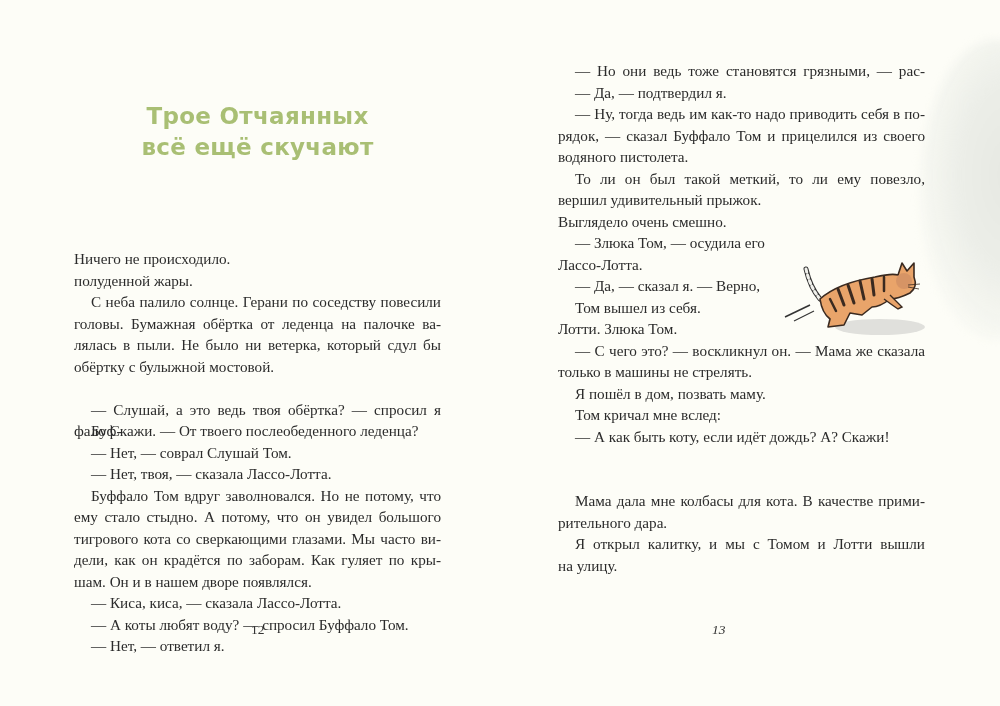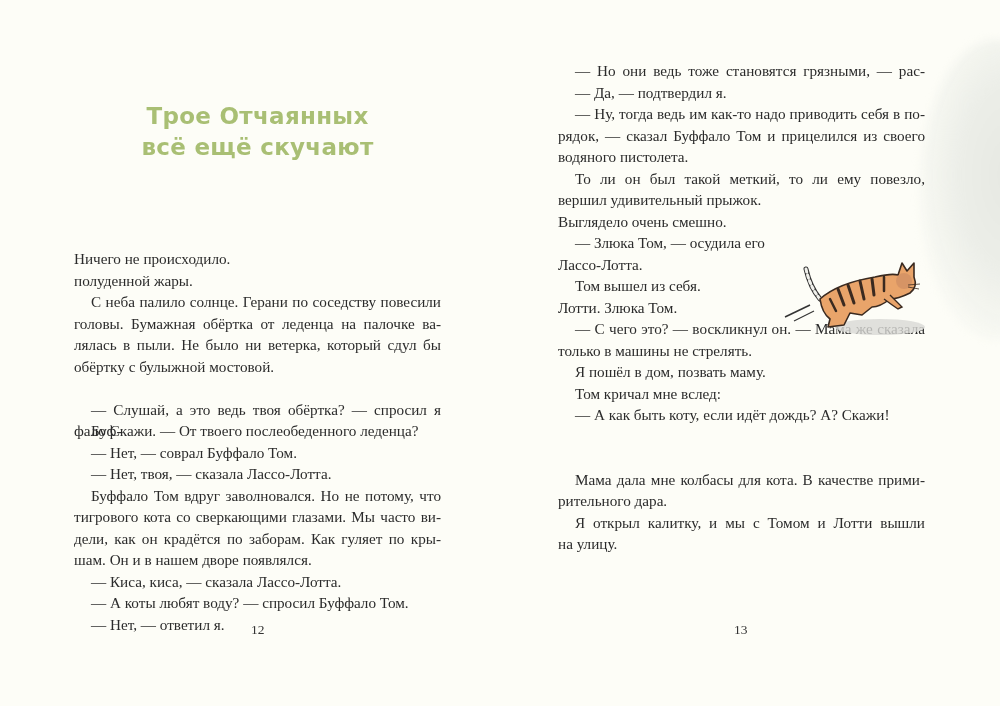--- a/index.html
+++ b/index.html
@@ -52,21 +52,21 @@
     .gap { height: 21.5px; }
     .just { text-align: justify; text-align-last: justify; white-space: normal; }
 
     .pagenum {
       position: absolute;
       top: 622px;
       font-size: 13.5px;
       color: #333;
     }
     .pn-left { left: 251px; }
-    .pn-right { left: 734px; }
+    .pn-right { left: 712px; font-style: italic; }
 
     .cat {
       position: absolute;
       left: 780px; top: 255px;
       width: 150px; height: 90px;
     }
   </style>
 </head>
 <body>
 
@@ -80,23 +80,24 @@
     <div class="col col-left" id="col-left">
         <div class="line">Ничего не происходило.</div>
         <div class="line">полуденной жары.</div>
         <div class="line ind just">С неба палило солнце. Герани по соседству повесили</div>
         <div class="line just">головы. Бумажная обёртка от леденца на палочке ва-</div>
         <div class="line just">лялась в пыли. Не было ни ветерка, который сдул бы</div>
         <div class="line">обёртку с булыжной мостовой.</div>
         <div class="gap"></div>
         <div class="line ind just">— Слушай, а это ведь твоя обёртка? — спросил я Буф-</div>
         <div class="line">фало Скажи. — От твоего послеобеденного леденца?</div>
-        <div class="line ind">— Нет, — соврал Буффало Том.</div>
+        <div class="line ind">— Нет, — соврал Слушай Том.</div>
         <div class="line ind">— Нет, твоя, — сказала Лассо-Лотта.</div>
         <div class="line ind just">Буффало Том вдруг заволновался. Но не потому, что</div>
+        <div class="line just">ему стало стыдно. А потому, что он увидел большого</div>
         <div class="line just">тигрового кота со сверкающими глазами. Мы часто ви-</div>
         <div class="line just">дели, как он крадётся по заборам. Как гуляет по кры-</div>
         <div class="line">шам. Он и в нашем дворе появлялся.</div>
         <div class="line ind">— Киса, киса, — сказала Лассо-Лотта.</div>
         <div class="line ind">— А коты любят воду? — спросил Буффало Том.</div>
         <div class="line ind">— Нет, — ответил я.</div>
       </div>
     <div class="pagenum pn-left">12</div>
   </div>
 
@@ -108,20 +109,21 @@
       <div class="line ind just">— Но они ведь тоже становятся грязными, — рас-</div>
       <div class="line ind">— Да, — подтвердил я.</div>
       <div class="line ind just">— Ну, тогда ведь им как-то надо приводить себя в по-</div>
       <div class="line just">рядок, — сказал Буффало Том и прицелился из своего</div>
       <div class="line">водяного пистолета.</div>
       <div class="line ind just">То ли он был такой меткий, то ли ему повезло,</div>
       <div class="line">вершил удивительный прыжок.</div>
       <div class="line">Выглядело очень смешно.</div>
       <div class="line ind">— Злюка Том, — осудила его</div>
       <div class="line">Лассо-Лотта.</div>
+      <div class="line ind">— Да, — сказал я. — Верно,</div>
       <div class="line ind">Том вышел из себя.</div>
       <div class="line">Лотти. Злюка Том.</div>
       <div class="line ind just">— С чего это? — воскликнул он. — Мама же сказала</div>
       <div class="line">только в машины не стрелять.</div>
       <div class="line ind">Я пошёл в дом, позвать маму.</div>
       <div class="line ind">Том кричал мне вслед:</div>
       <div class="line ind">— А как быть коту, если идёт дождь? А? Скажи!</div>
       <div class="gap"></div>
       <div class="gap"></div>
       <div class="line ind just">Мама дала мне колбасы для кота. В качестве прими-</div>

